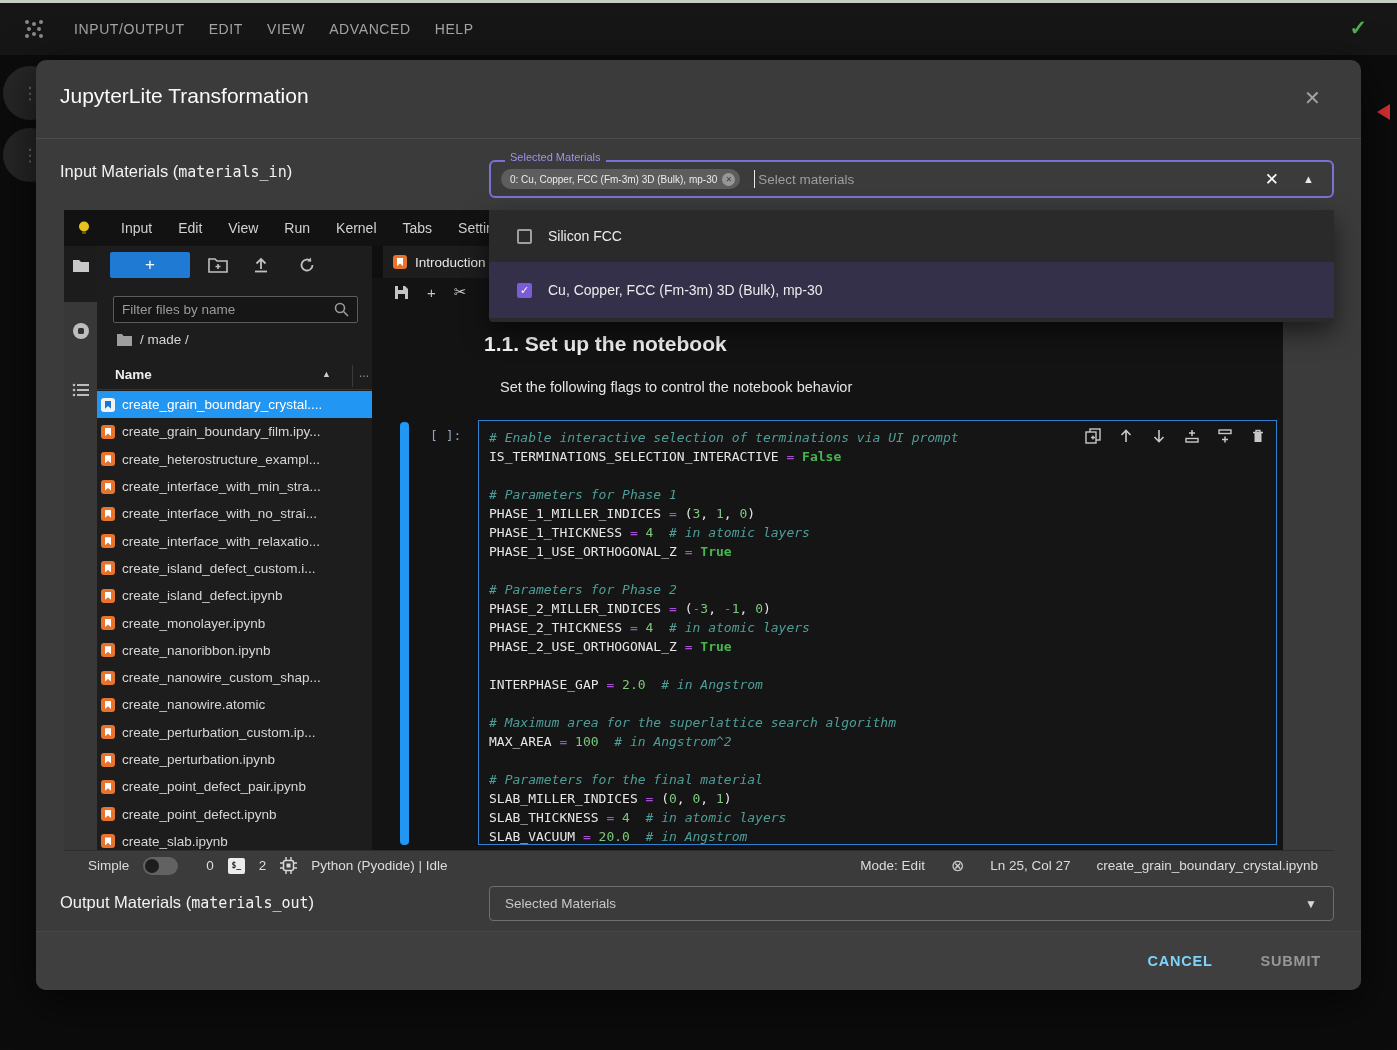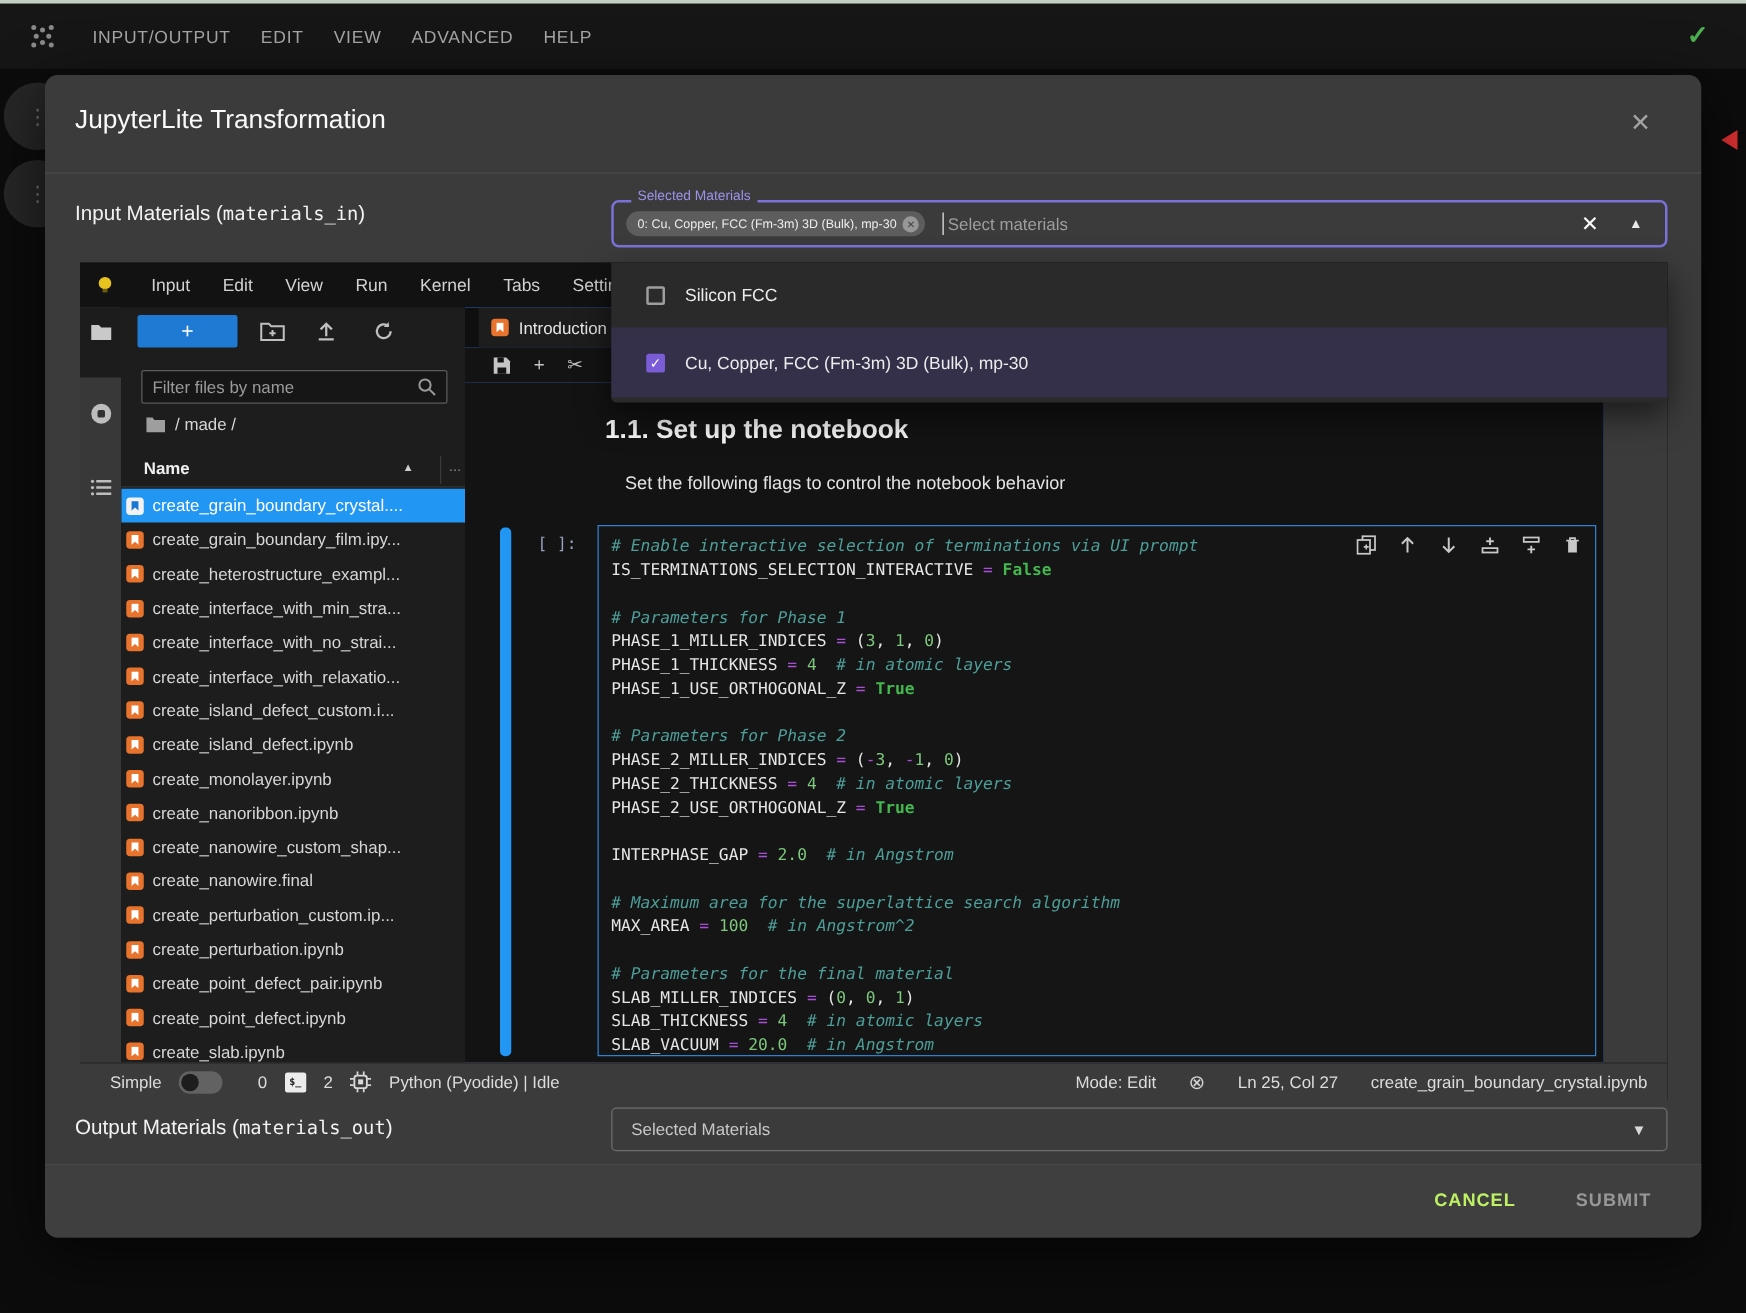--- a/index.html
+++ b/index.html
@@ -62,21 +62,21 @@
   .file-row { height:27.3px; display:flex; align-items:center; padding-left:4px; position:relative; }
   .file-row.selected { background:#2196f3; }
   .run-dot { position:absolute; left:7px; width:7px; height:7px; border-radius:50%; background:#152036; }
   .nb-icon { width:14px; height:14px; border-radius:3px; background:#e8732c; position:relative; flex:0 0 14px; }
   .nb-icon::after { content:""; position:absolute; left:4px; top:3px; width:6px; height:8px; background:#fff;
     clip-path:polygon(0 0,100% 0,100% 100%,50% 68%,0 100%); }
   .nb-icon.sel { background:#f2f2f2; } .nb-icon.sel::after { background:#1976d2; }
   .file-label { margin-left:7px; color:#d6d6d6; font-size:13.5px; white-space:nowrap; }
   .file-row.selected .file-label { color:#ffffff; }
 
-  #jp-notebook { left:308px; top:36px; width:911px; height:604px; background:#3b82f6; overflow:hidden; }
+  #jp-notebook { left:308px; top:36px; width:911px; height:604px; background:#a3a3a3; overflow:hidden; }
   #nb-tabbar { left:0; top:0; width:911px; height:32px; background:#0f0f0f; }
   #nb-tab { left:11px; top:0; width:122px; height:32px; background:#1d1d1d; display:flex; align-items:center; padding-left:10px; gap:8px; }
   #nb-tab span.lbl { color:#e6e6e6; font-size:13.5px; }
   #nb-toolbar { left:0; top:32px; width:911px; height:28px; background:#131313; display:flex; align-items:center; gap:18px; padding-left:22px; }
   .nbt-icon { color:#c4c4c4; font-size:15px; }
   #nb-content { left:0; top:60px; width:911px; height:544px; background:#131313; }
   #nb-heading { left:112px; top:26px; font-size:21px; font-weight:bold; color:#f5f5f5; }
   #nb-para { left:128px; top:73px; font-size:14.5px; color:#e4e4e4; }
   #cell-bar { left:28px; top:116px; width:9px; height:423px; background:#2196f3; border-radius:4px; }
   #cell-prompt { left:58px; top:122px; font-family:"DejaVu Sans Mono", monospace; font-size:13px; color:#93a1bd; }
@@ -126,21 +126,21 @@
   .mat-opt.hl { background:#343049; }
 
   
   #output-select { left:453px; top:826px; width:845px; height:35px; border:1px solid #6e6e6e; border-radius:4px;
     display:flex; align-items:center; }
   #output-select .sel-lbl { color:#c8c8c8; font-size:13.5px; margin-left:15px; flex:1; }
   #output-select .chev { color:#d8d8d8; font-size:12px; margin-right:16px; }
   #dialog-footer { left:0; top:871px; width:1325px; height:59px; background:#3f3f3f;
     border-top:1px solid #484848; border-radius:0 0 10px 10px; display:flex; align-items:center;
     justify-content:flex-end; gap:48px; padding-right:40px; }
-  #cancel-btn { color:#bef264; font-size:14.5px; font-weight:bold; letter-spacing:.8px; }
+  #cancel-btn { color:#7dd3fc; font-size:14.5px; font-weight:bold; letter-spacing:.8px; }
   #submit-btn { color:#979797; font-size:14.5px; font-weight:bold; letter-spacing:.8px; }
 </style>
 </head>
 <body>
 
 <div id="top-strip" class="abs"></div>
 <div id="topbar" class="abs">
   <svg id="topbar-grid" class="abs" width="24" height="24" viewBox="0 0 24 24">
     <g fill="#8a8a8a">
         <circle cx="5" cy="5" r="2"></circle>
@@ -295,21 +295,21 @@
           <div class="file-row">
             <span class="nb-icon"></span>
             <span class="file-label">create_nanoribbon.ipynb</span>
           </div>
           <div class="file-row">
             <span class="nb-icon"></span>
             <span class="file-label">create_nanowire_custom_shap...</span>
           </div>
           <div class="file-row">
             <span class="nb-icon"></span>
-            <span class="file-label">create_nanowire.final</span>
+            <span class="file-label">create_nanowire.atomic</span>
           </div>
           <div class="file-row">
             <span class="nb-icon"></span>
             <span class="file-label">create_perturbation_custom.ip...</span>
           </div>
           <div class="file-row">
             <span class="nb-icon"></span>
             <span class="file-label">create_perturbation.ipynb</span>
           </div>
           <div class="file-row">

